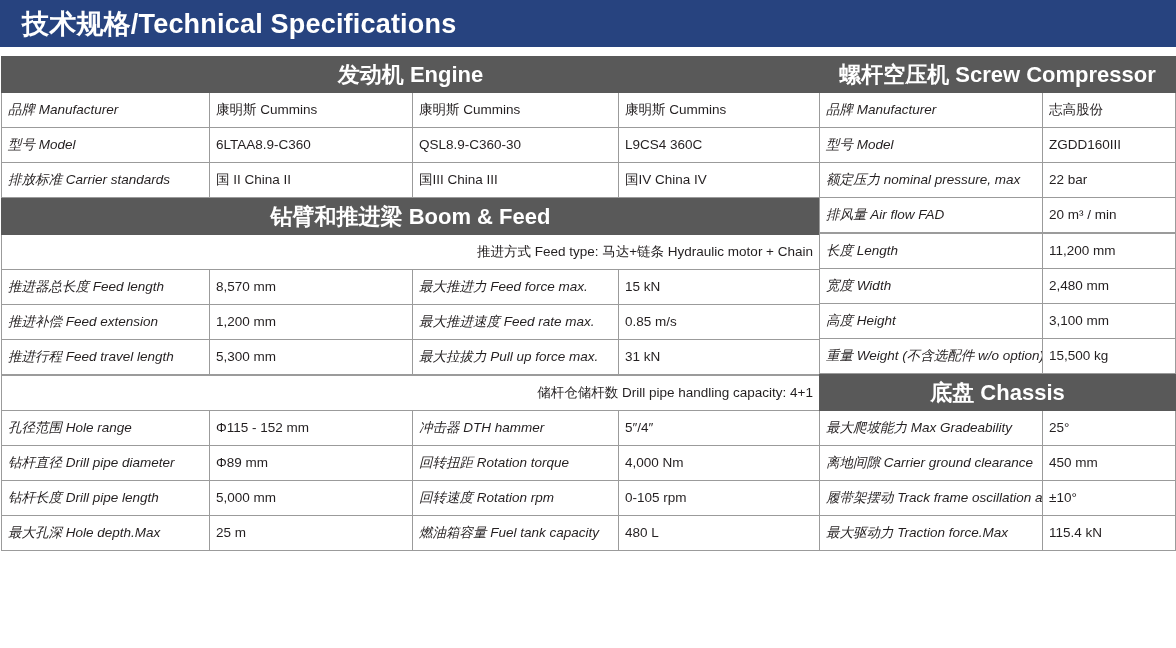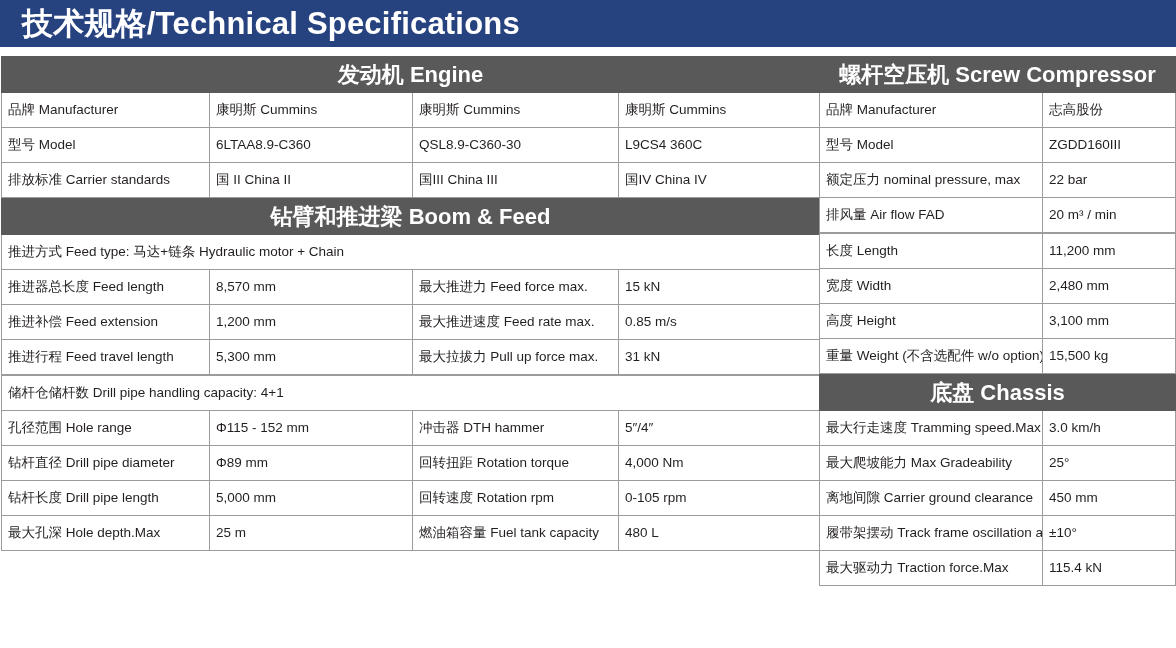--- a/index.html
+++ b/index.html
@@ -18,21 +18,21 @@
   .banner {
     width: 1176px;
     height: 47px;
     background: #27437f;
     display: flex;
     align-items: center;
     padding-left: 22px;
   }
   .banner-title {
     color: #ffffff;
-    font-size: 31px;
+    font-size: 27px;
     font-weight: 600;
     letter-spacing: 0.2px;
     white-space: nowrap;
   }
 
   
   .spec-wrap {
     width: 1176px;
     height: 440px;
     padding: 9px 1px 0 1px;
@@ -71,27 +71,28 @@
     font-size: 22px;
     font-weight: 600;
     text-align: center;
     height: 36px;
     padding: 0 4px;
     border: 1px solid #595959;
   }
   
   td.lbl {
     background: #dcdcdc;
+    font-style: italic;
   }
   td.val {
     background: #ffffff;
   }
   td.full {
     background: #dcdcdc;
-    text-align: left;
+    text-align: right;
   }
   .sq { font-size: 11.5px; }
   .sq2 { font-size: 10.5px; }
   .sq3 { font-size: 12px; }
 
   
   .lw1 { width: 208px; }
   .lw2 { width: 203px; }
   .lw3 { width: 206px; }
   .lw4 { width: 201px; }
@@ -276,24 +277,20 @@
       <table class="block">
         <colgroup>
             <col class="rw1">
             <col class="rw2">
           </colgroup>
         <tbody>
           <tr class="sec-head">
             <td colspan="2">底盘 Chassis</td>
           </tr>
           <tr>
-            <td class="lbl sq">最大行走速度 Tramming speed.Max</td>
-            <td class="val">3.0 km/h</td>
-          </tr>
-          <tr>
             <td class="lbl sq">最大爬坡能力 Max Gradeability</td>
             <td class="val">25°</td>
           </tr>
           <tr>
             <td class="lbl sq">离地间隙 Carrier ground clearance</td>
             <td class="val">450 mm</td>
           </tr>
           <tr>
             <td class="lbl sq2">履带架摆动 Track frame oscillation angle</td>
             <td class="val">±10°</td>

